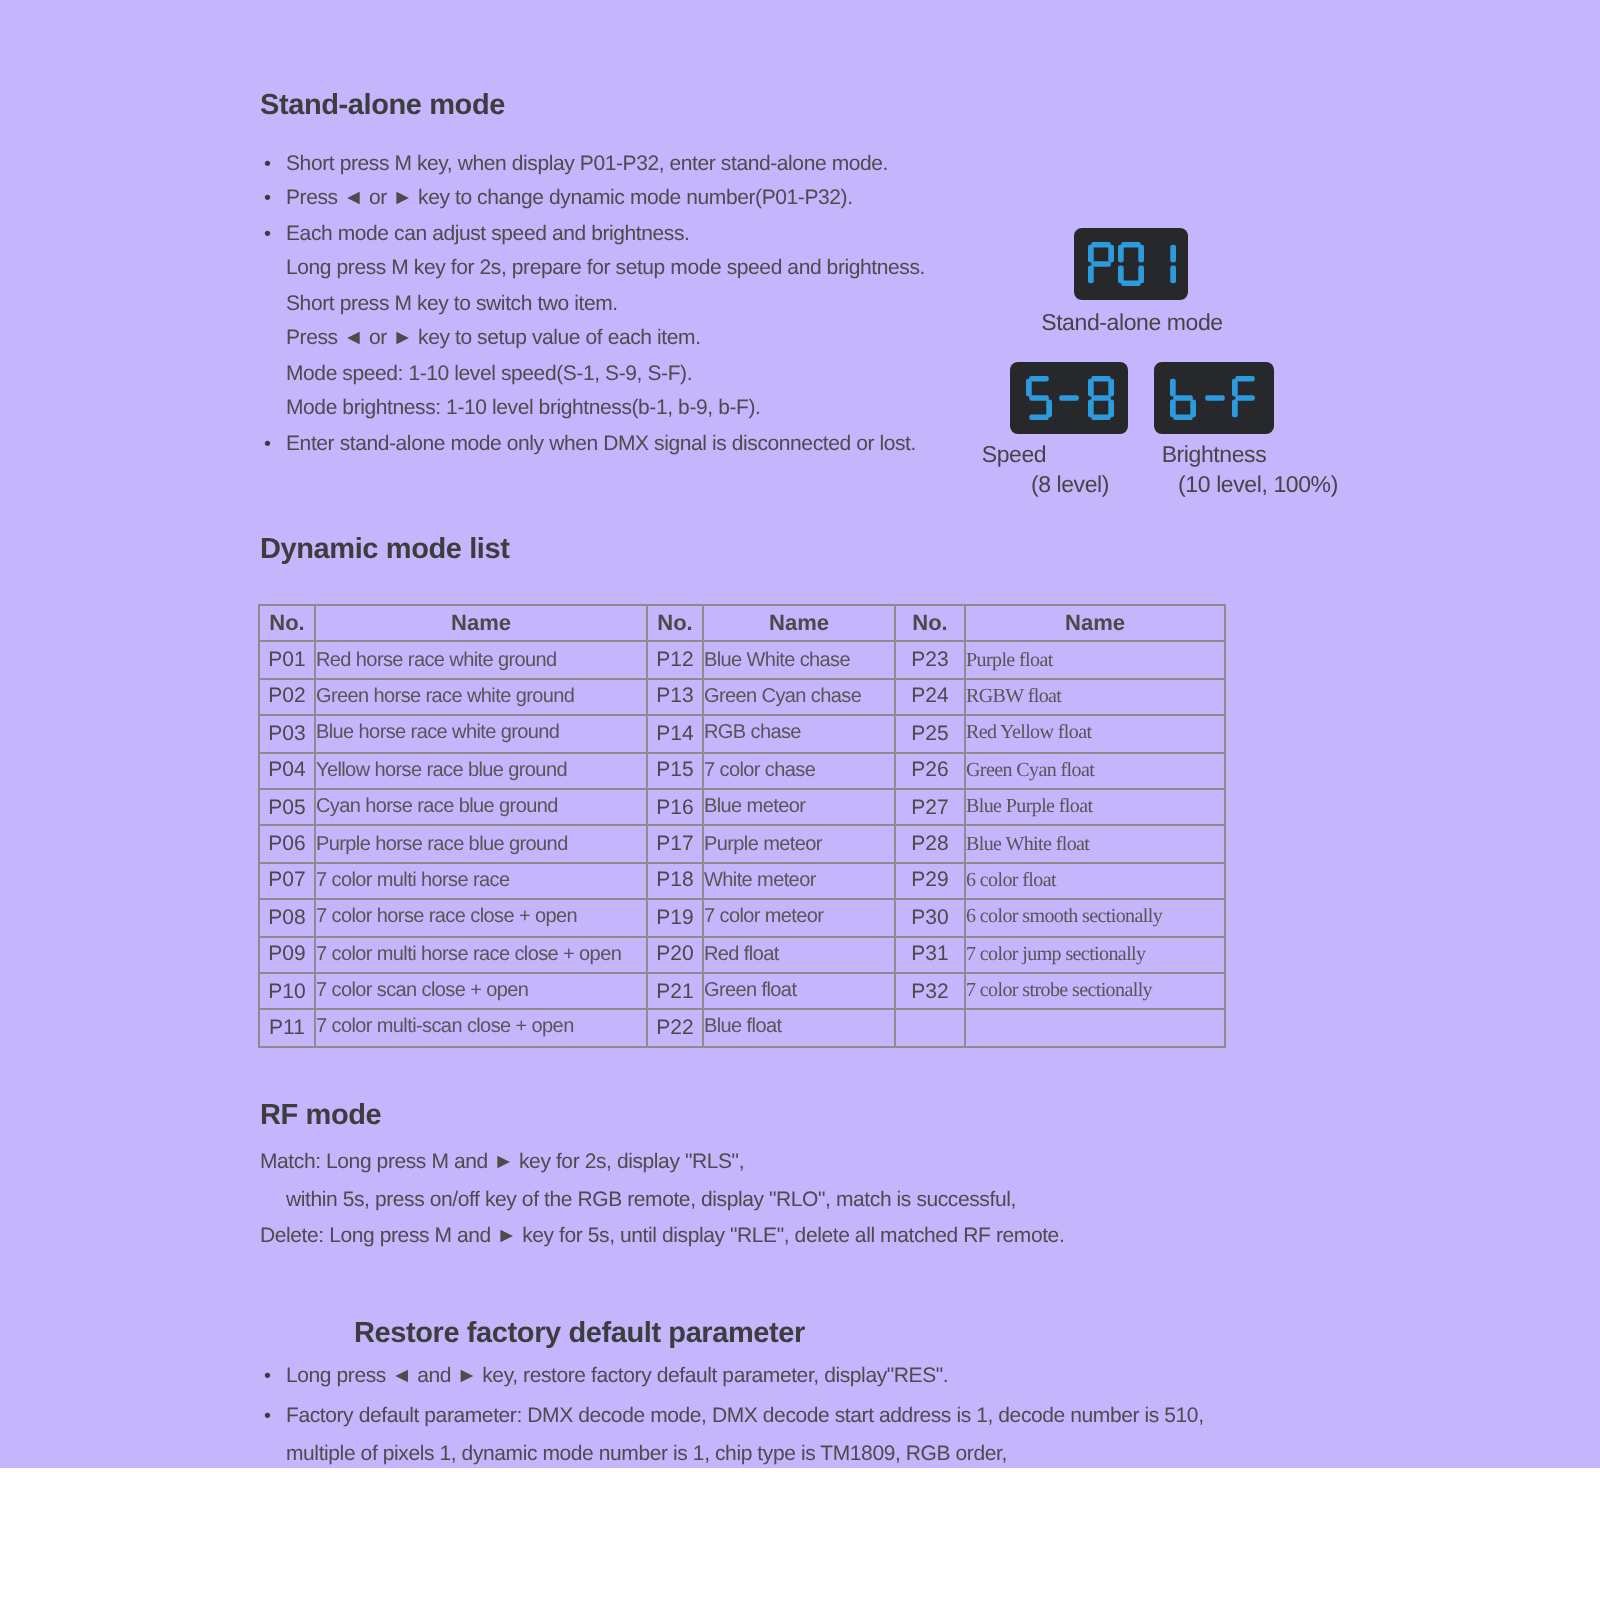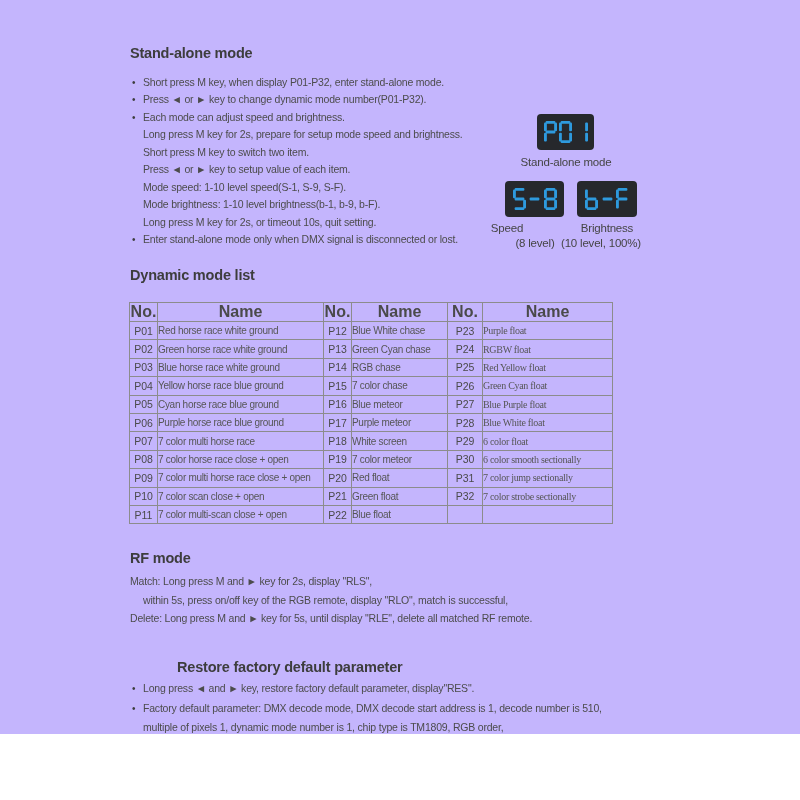--- a/index.html
+++ b/index.html
@@ -30,21 +30,21 @@
 
   
   table.modes{
     position:absolute;left:129px;top:302px;width:483px;
     border-collapse:collapse;table-layout:fixed;
   }
   table.modes td,table.modes th{
     border:1px solid #8c8c8c;padding:0;height:17.4px;vertical-align:middle;
     font-weight:normal;overflow:visible;
   }
-  table.modes th{font-size:16px;font-weight:600;color:#4a4a4a;text-align:center;}
+  table.modes th{font-size:11px;font-weight:600;color:#4a4a4a;text-align:center;}
   td.no{font-size:10.5px;text-align:center;color:#4a4a4a;}
   td.nm{font-size:10px;letter-spacing:-0.3px;color:#565656;white-space:nowrap;}
   td.nm1{padding-left:9px;}
   td.nm2{padding-left:16px;}
   td.nm3{padding-left:12px;font-family:Liberation Serif, serif;}
 </style>
 </head>
 <body>
 
 <div class="page">
@@ -61,21 +61,20 @@
       <div class="line"><span class="dot">•</span><span>Long press M key for 2s, prepare for setup mode speed and brightness.</span></div>
 
       <div class="line"><span class="dot">•</span><span>Short press M key to switch two item.</span></div>
 
       <div class="line"><span class="dot">•</span><span>Press ◄ or ► key to setup value of each item.</span></div>
 
       <div class="line"><span class="dot">•</span><span>Mode speed: 1-10 level speed(S-1, S-9, S-F).</span></div>
 
       <div class="line"><span class="dot">•</span><span>Mode brightness: 1-10 level brightness(b-1, b-9, b-F).</span></div>
 
-      <div class="line"><span class="dot">•</span><span>Long press M key for 2s, or timeout 10s, quit setting.</span></div>
 
       <div class="line bulleted"><span class="dot">•</span><span>Enter stand-alone mode only when DMX signal is disconnected or lost.</span></div>
     </div>
 
   <div class="led" style="left: 537px; top: 114px; width: 57px; height: 36px; background: rgb(38, 40, 44);">
       <svg viewBox="0 0 20 34" class="seg-char">
         <rect x="2.5" y="0" width="15" height="4.4" rx="1.6" fill="#2e9ade"></rect>
         <rect x="15.6" y="2.2" width="4.4" height="13.6" rx="1.6" fill="#2e9ade"></rect>
         <rect x="0" y="18.2" width="4.4" height="13.6" rx="1.6" fill="#2e9ade"></rect>
         <rect x="0" y="2.2" width="4.4" height="13.6" rx="1.6" fill="#2e9ade"></rect>
@@ -132,21 +131,21 @@
         <rect x="2.5" y="14.8" width="15" height="4.4" rx="1.6" fill="#2e9ade"></rect>
       </svg>
       <svg viewBox="0 0 20 34" class="seg-char">
         <rect x="2.5" y="0" width="15" height="4.4" rx="1.6" fill="#2e9ade"></rect>
         <rect x="0" y="18.2" width="4.4" height="13.6" rx="1.6" fill="#2e9ade"></rect>
         <rect x="0" y="2.2" width="4.4" height="13.6" rx="1.6" fill="#2e9ade"></rect>
         <rect x="2.5" y="14.8" width="15" height="4.4" rx="1.6" fill="#2e9ade"></rect>
       </svg>
     </div>
   <div class="led-label" style="left:563px;top:222px;width:88px;">Brightness</div>
-  <div class="led-label" style="left:540px;top:236.5px;width:122px;">(10 level, 100%)</div>
+  <div class="led-label" style="left:568px;top:236.5px;width:122px;">(10 level, 100%)</div>
 
   <h2 class="sec" style="left:130px;top:267px;">Dynamic mode list</h2>
   <table class="modes">
     <colgroup>
       <col style="width:28px">
         <col style="width:166px">
       <col style="width:28px">
         <col style="width:96px">
       <col style="width:35px">
         <col style="width:130px">
@@ -214,21 +213,21 @@
           <td class="no">P17</td>
           <td class="nm nm2">Purple meteor</td>
           <td class="no">P28</td>
           <td class="nm nm3">Blue White float</td>
         </tr>
 
         <tr>
           <td class="no">P07</td>
           <td class="nm nm1">7 color multi horse race</td>
           <td class="no">P18</td>
-          <td class="nm nm2">White screen</td>
+          <td class="nm nm2">White meteor</td>
           <td class="no">P29</td>
           <td class="nm nm3">6 color float</td>
         </tr>
 
         <tr>
           <td class="no">P08</td>
           <td class="nm nm1">7 color horse race close + open</td>
           <td class="no">P19</td>
           <td class="nm nm2">7 color meteor</td>
           <td class="no">P30</td>

